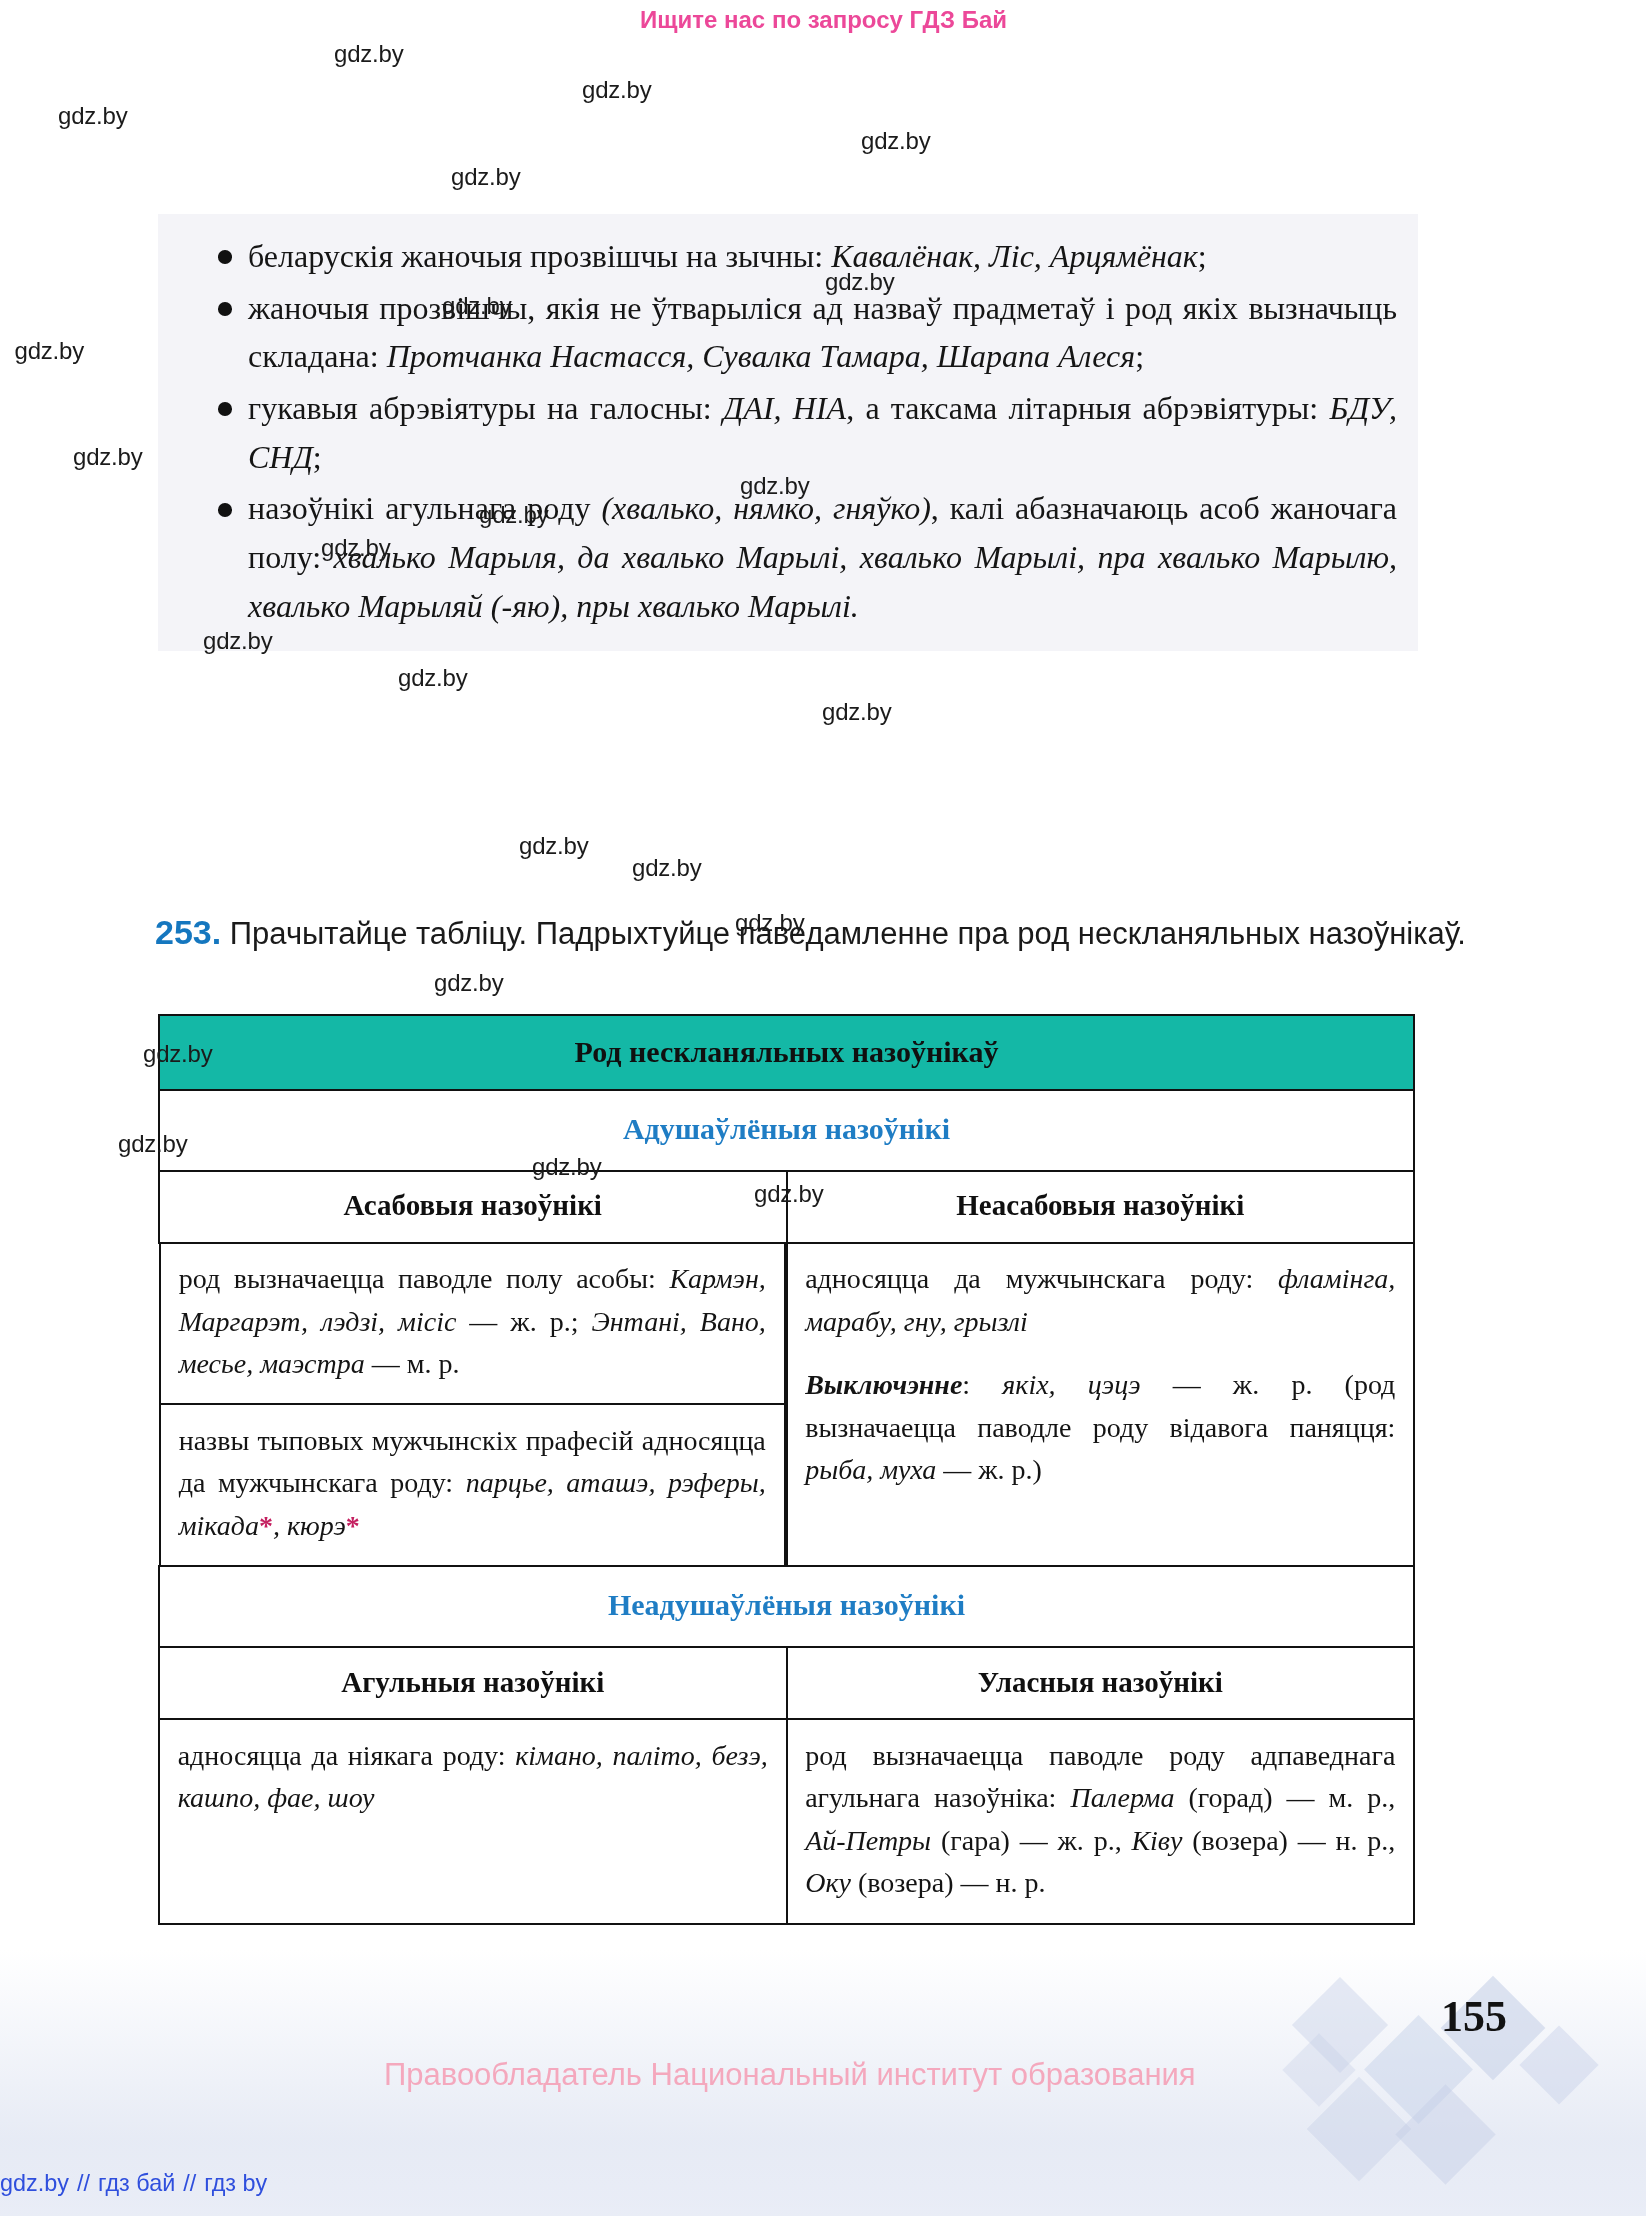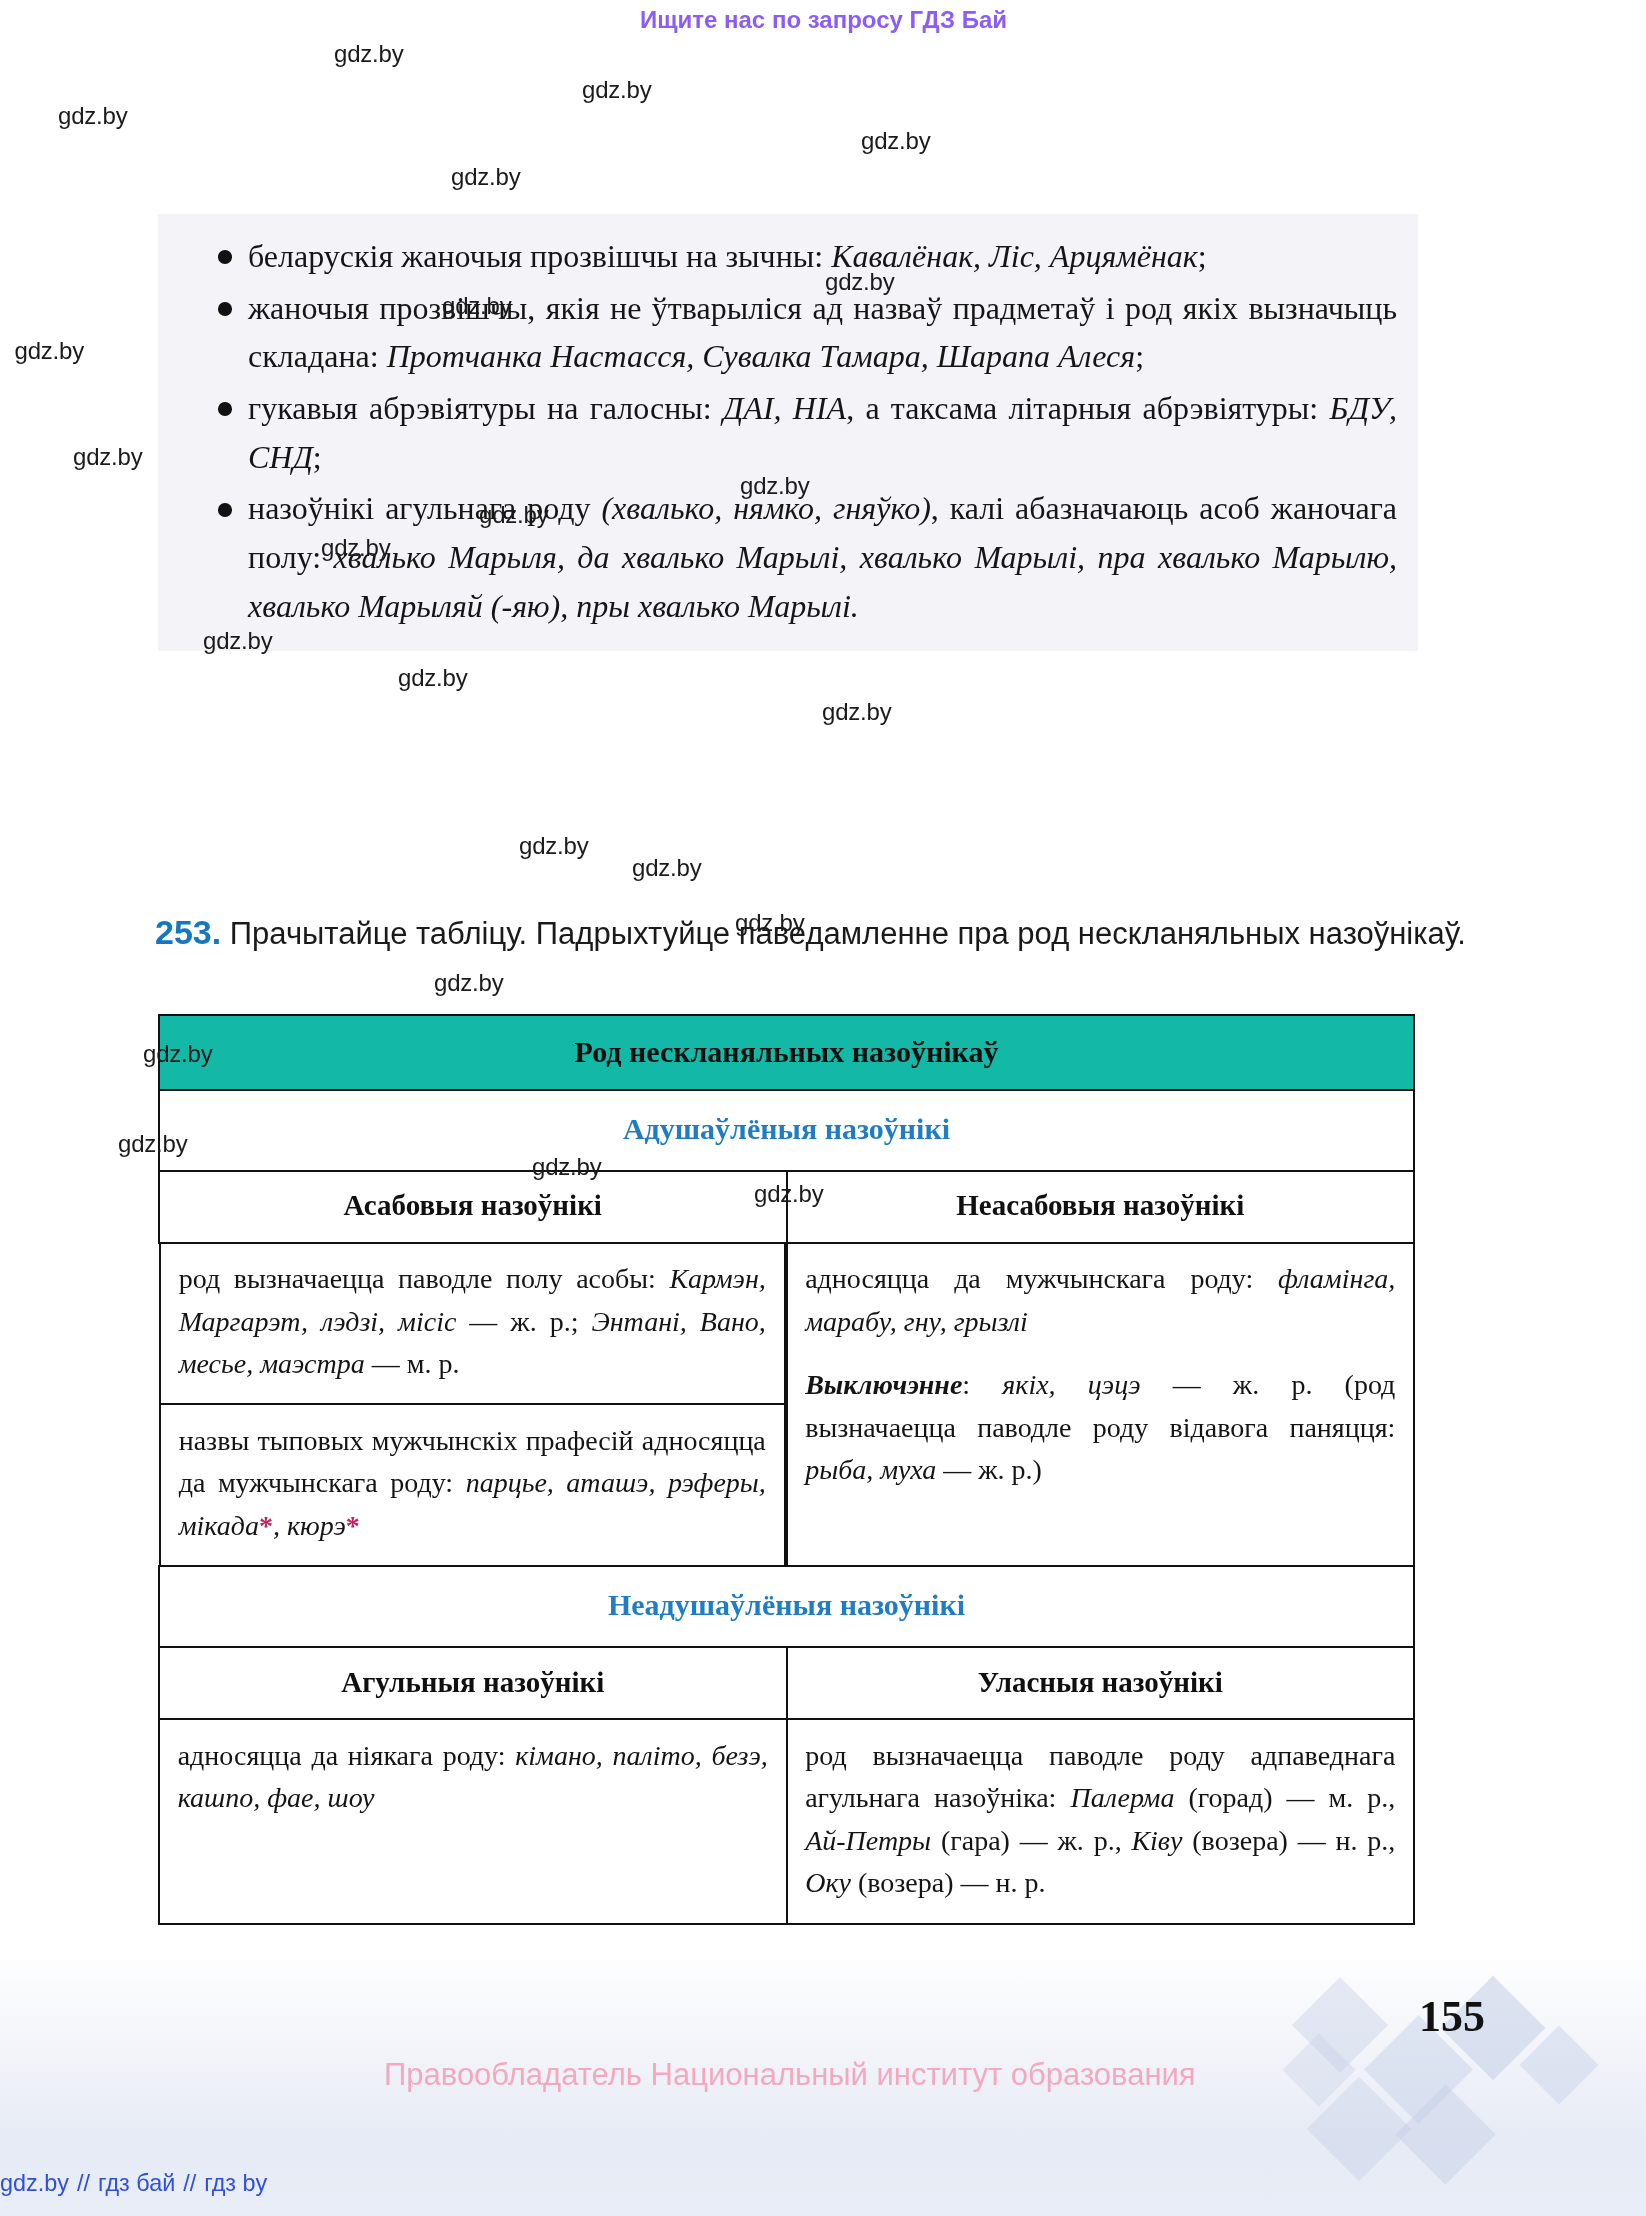--- a/index.html
+++ b/index.html
@@ -24,21 +24,21 @@
     white-space: nowrap;
     letter-spacing: -0.2px;
     z-index: 40;
     pointer-events: none;
   }
   .wm-green {
     position: absolute;
     font-family: "Liberation Sans", sans-serif;
     font-size: 24px;
     font-weight: bold;
-    color: #8b5cf6;
+    color: #ec4899;
     white-space: nowrap;
     z-index: 40;
   }
 
   
   #top-banner {
     position: absolute;
     top: 6.4px;
     left: 0;
     width: 1647px;
@@ -161,21 +161,21 @@
   }
   .diamond {
     position: absolute;
     background: #c3cee6;
     opacity: 0.55;
     transform: rotate(45deg);
     z-index: 2;
   }
   #page-number {
     position: absolute;
-    right: 162px;
+    right: 140px;
     top: 1991px;
     font-size: 44px;
     font-weight: bold;
     color: #121212;
     z-index: 12;
     font-family: "Liberation Serif", serif;
   }
   #copyright {
     position: absolute;
     left: 384px;

